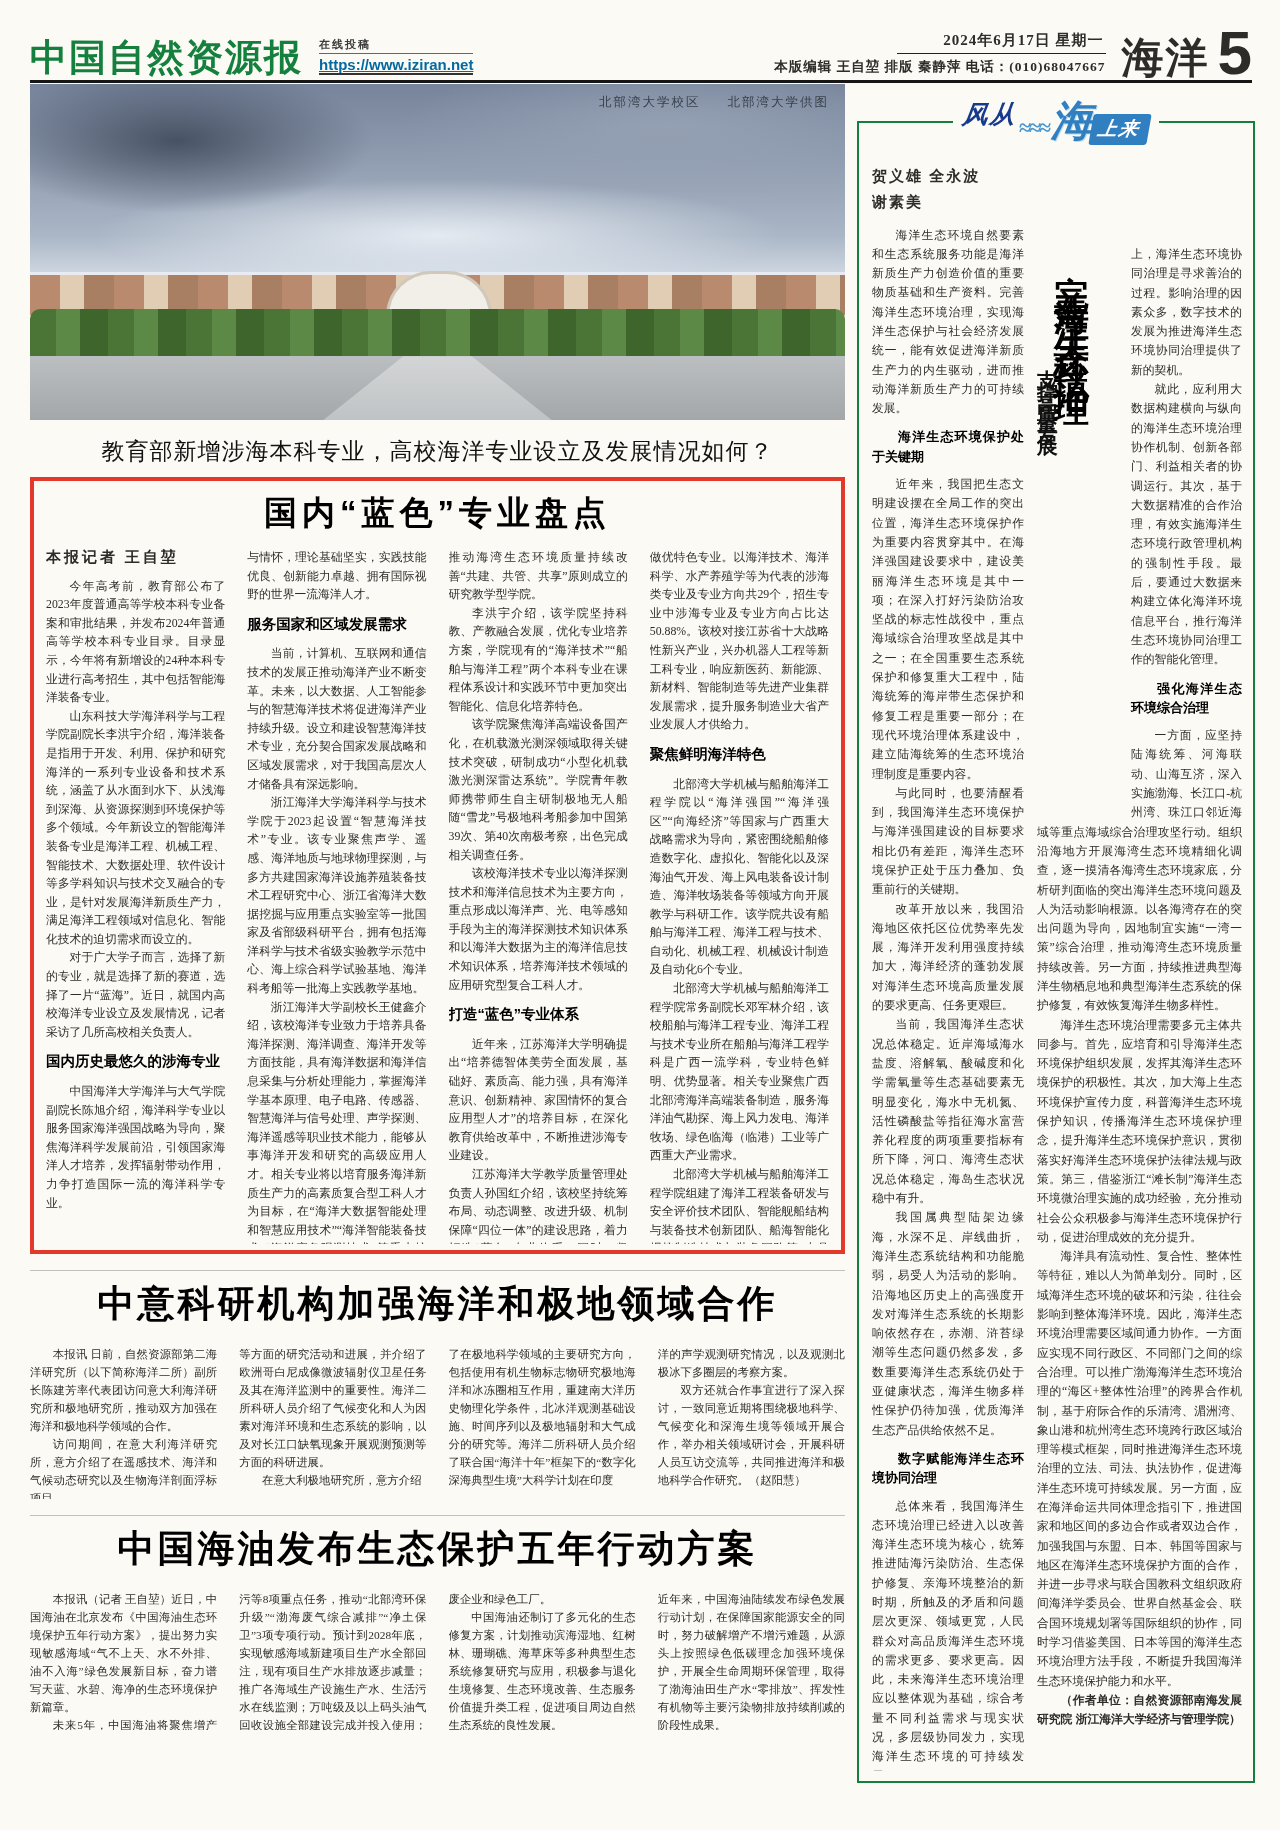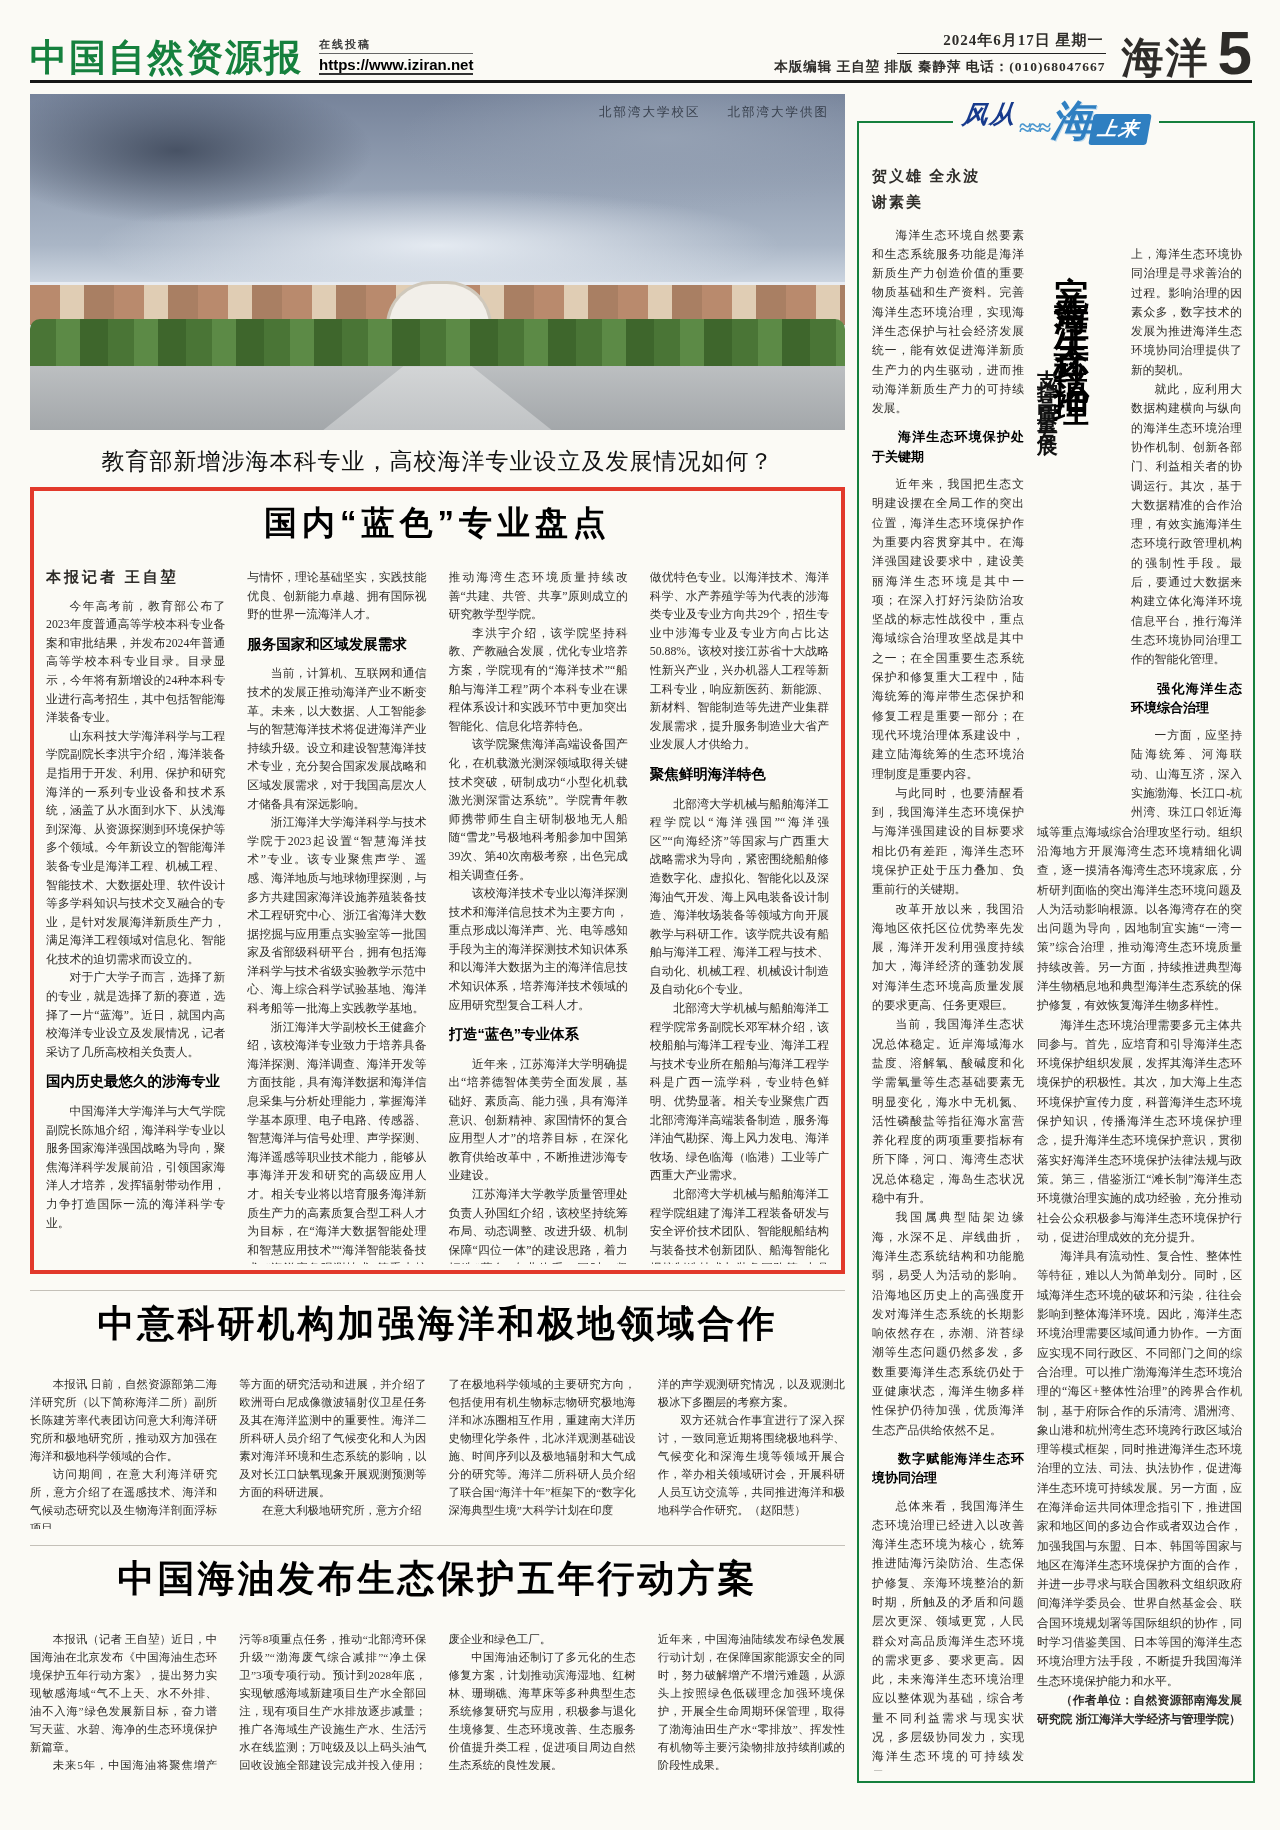--- a/index.html
+++ b/index.html
@@ -3,31 +3,31 @@
 <meta charset="utf-8">
 <style>
   html,body{margin:0;padding:0;}
   body{width:1280px;height:1830px;position:relative;background:#fbfaf5;
        font-family:"Liberation Serif","DejaVu Serif",serif;color:#2e2c29;overflow:hidden;}
   
   .hdr{position:absolute;left:30px;top:14px;width:1222px;height:62px;display:flex;align-items:flex-end;}
   .masthead{font-size:37px;font-weight:900;color:#15803d;letter-spacing:2px;line-height:1;}
   .submit{margin-left:16px;padding-bottom:1px;margin-top:36px;}
   .submit .s1{display:block;font-size:11px;font-weight:700;color:#3c3c3c;border-bottom:1px solid #666;padding-bottom:1px;letter-spacing:2px;}
-  .submit .s2{display:inline-block;font-size:15px;font-weight:800;color:#000000;border-bottom:2px solid #333;font-family:"Liberation Sans",sans-serif;padding-top:2px;}
+  .submit .s2{display:inline-block;font-size:15px;font-weight:800;color:#0369a1;border-bottom:2px solid #333;font-family:"Liberation Sans",sans-serif;padding-top:2px;text-decoration:underline;}
   .hspacer{flex:1;}
   .pubinfo{text-align:right;margin-right:16px;}
   .pi1{display:inline-block;font-size:15px;font-weight:700;border-bottom:1.5px solid #222;padding:0 2px 3px 46px;letter-spacing:1px;}
   .pi2{font-size:13.5px;font-weight:700;padding-top:4px;letter-spacing:1px;}
   .badge{display:flex;align-items:flex-end;gap:8px;}
   .badge .bn{font-size:42px;font-weight:900;font-family:"Liberation Sans",sans-serif;line-height:.85;letter-spacing:2px;}
   .badge .bp{font-size:62px;font-weight:900;font-family:"Liberation Sans",sans-serif;line-height:.72;}
   .rule{position:absolute;left:30px;top:80px;width:1222px;height:3px;background:#161616;}
   
-  .left{position:absolute;left:30px;top:94px;width:815px;}
+  .left{position:absolute;left:30px;top:84px;width:815px;}
   .photo{position:relative;height:336px;overflow:hidden;background:linear-gradient(#76839a,#aab6c6 45%,#dfe6ee 62%);}
   .sky{position:absolute;inset:0;height:60%;
        background:radial-gradient(ellipse 40% 60% at 18% 28%,rgba(60,70,88,.85),transparent 60%),
                   radial-gradient(ellipse 50% 55% at 78% 22%,rgba(150,162,180,.9),transparent 65%),
                   radial-gradient(ellipse 60% 40% at 50% 75%,rgba(235,240,246,.9),transparent 70%);}
   .bldg{position:absolute;left:0;right:0;top:56%;height:12%;
         background:repeating-linear-gradient(90deg,#b98a6d 0 30px,#e0cdb4 30px 54px,#a97f63 54px 84px);
         border-top:3px solid #e8ecf2;}
   .arch{position:absolute;left:44%;top:56.5%;width:100px;height:42px;background:#f2efe9;
         border-radius:50px 50px 0 0;box-shadow:0 0 0 3px #cfc8bb;}
@@ -37,21 +37,21 @@
   .road{position:absolute;left:0;right:0;top:81%;height:19%;background:linear-gradient(#bcbfc1,#a3a7aa);}
   .roadlight{position:absolute;left:36%;top:81%;width:28%;height:19%;background:linear-gradient(#d3d5d6,#c0c3c5);
              clip-path:polygon(35% 0,65% 0,100% 100%,0 100%);}
   .caption{position:absolute;top:10px;right:16px;font-size:12.5px;color:#39414e;letter-spacing:2px;}
   .caption .cc{margin-left:22px;}
   .kicker{margin-top:16px;text-align:center;font-size:23px;letter-spacing:1px;color:#121212;}
   .mainbox{margin-top:10px;border:4px solid #e2392b;padding:6px 12px 6px;}
   .bigtitle{text-align:center;font-size:33px;font-weight:900;letter-spacing:5px;color:#000;
             font-family:"Liberation Sans",sans-serif;margin:4px 0 12px;}
   .cols{display:flex;gap:22px;}
-  .col{flex:1;overflow:hidden;font-size:11.8px;line-height:18.6px;text-align:justify;margin-top:10px;}
+  .col{flex:1;overflow:hidden;font-size:11.8px;line-height:18.6px;text-align:justify;}
   .mainbox .col{height:696px;}
   .col p{margin:0;}
   .pi{text-indent:2em;}
   .pn{text-indent:0;}
   .sub{text-align:left;font-family:"Liberation Sans",sans-serif;font-size:14.5px;font-weight:700;margin:11px 0;color:#000;}
   .byline{font-size:15px;font-weight:700;letter-spacing:3px;margin:0 0 10px !important;}
   .pbold{font-weight:700;text-indent:2em;font-family:"Liberation Sans",sans-serif;}
   .greysep{border:none;border-top:1.5px solid #c4c0b8;margin:16px 0 8px;}
   .bhead{text-align:center;font-size:37px;font-weight:900;letter-spacing:3px;color:#000;margin:8px 0 16px;}
   .bcols .col{font-size:11.4px;line-height:18px;}

